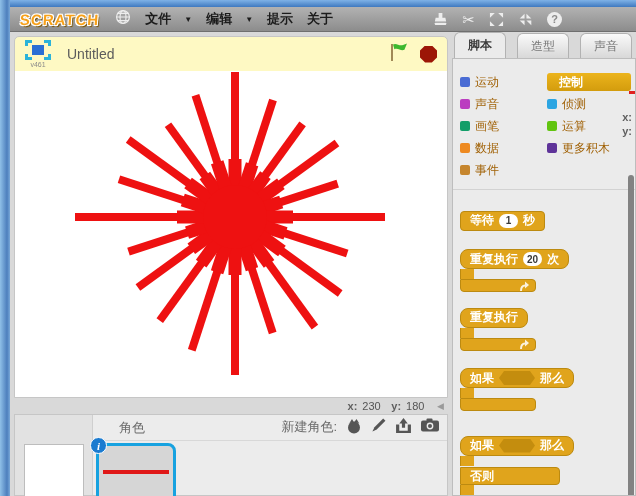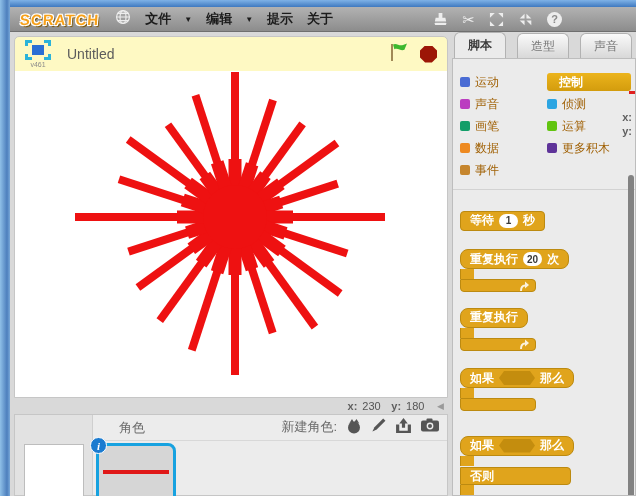--- a/index.html
+++ b/index.html
@@ -93,21 +93,21 @@
   .blocks { padding-left:7px; }
   .blk { position:relative; }
   .bar { display:inline-flex; align-items:center; gap:5px; background:#e0a41c; border:1px solid #bc8a10;
          border-radius:4px; padding:0 9px; height:20px; color:#fff; font-size:12px; font-weight:bold;
          white-space:nowrap; }
   .bar.c-top { border-bottom-left-radius:0;border-radius:8px; }
   .c-mid { width:14px; height:10px; background:#e0a41c; border-left:1px solid #bc8a10; }
   .c-bot { width:76px; height:13px; background:#e0a41c; border:1px solid #bc8a10;
            border-radius:0 4px 4px 4px; display:flex; align-items:center; justify-content:flex-end;
            padding-right:5px; }
-  .e-mid { display:inline-flex; align-items:center; width:111px; height:17px; background:#e0a41c;
+  .e-mid { display:inline-flex; align-items:center; width:100px; height:17px; background:#e0a41c;
            border:1px solid #bc8a10; border-radius:0 4px 4px 0; color:#fff; font-size:12px;
            font-weight:bold; padding:8px 9px; }
   .num { background:#fff; color:#3a3a3a; border-radius:9px; min-width:19px; height:14px; font-size:10px;
          font-weight:bold; display:inline-flex; align-items:center; justify-content:center; padding:0 4px; }
   .hex { width:36px; height:14px; background:#c48d0e; display:inline-block;
          clip-path:polygon(14% 0,86% 0,100% 50%,86% 100%,14% 100%,0 50%); }
 </style>
 </head>
 <body>
 

